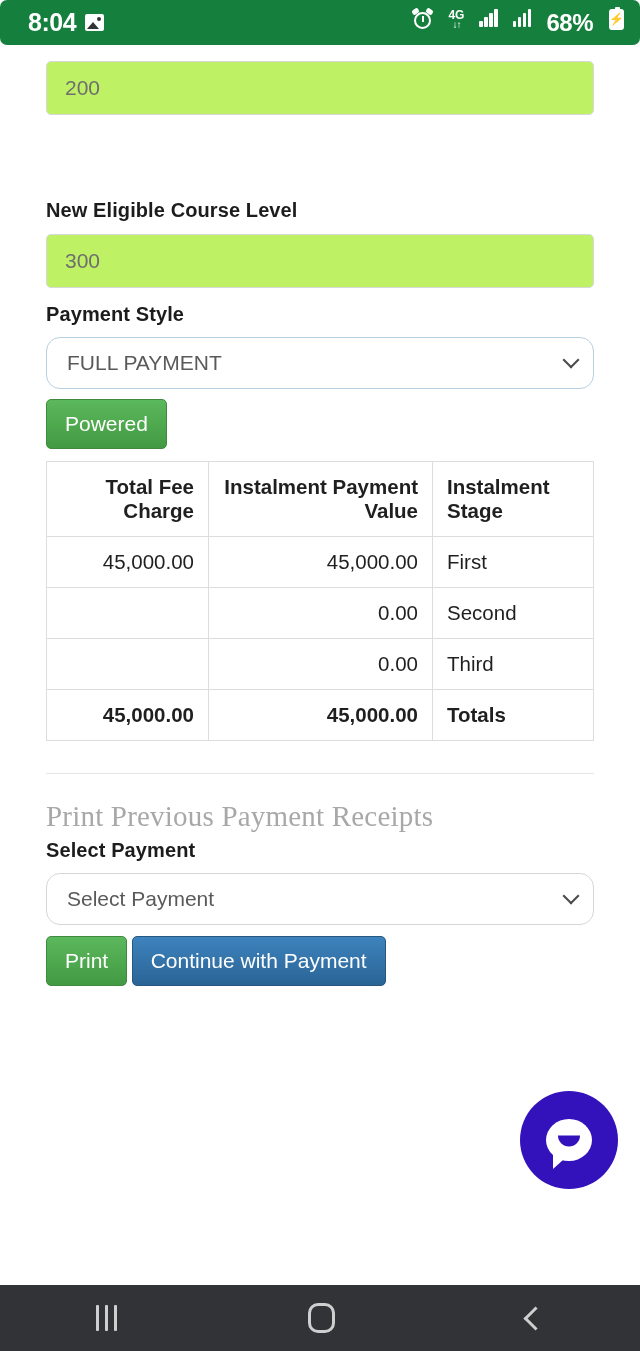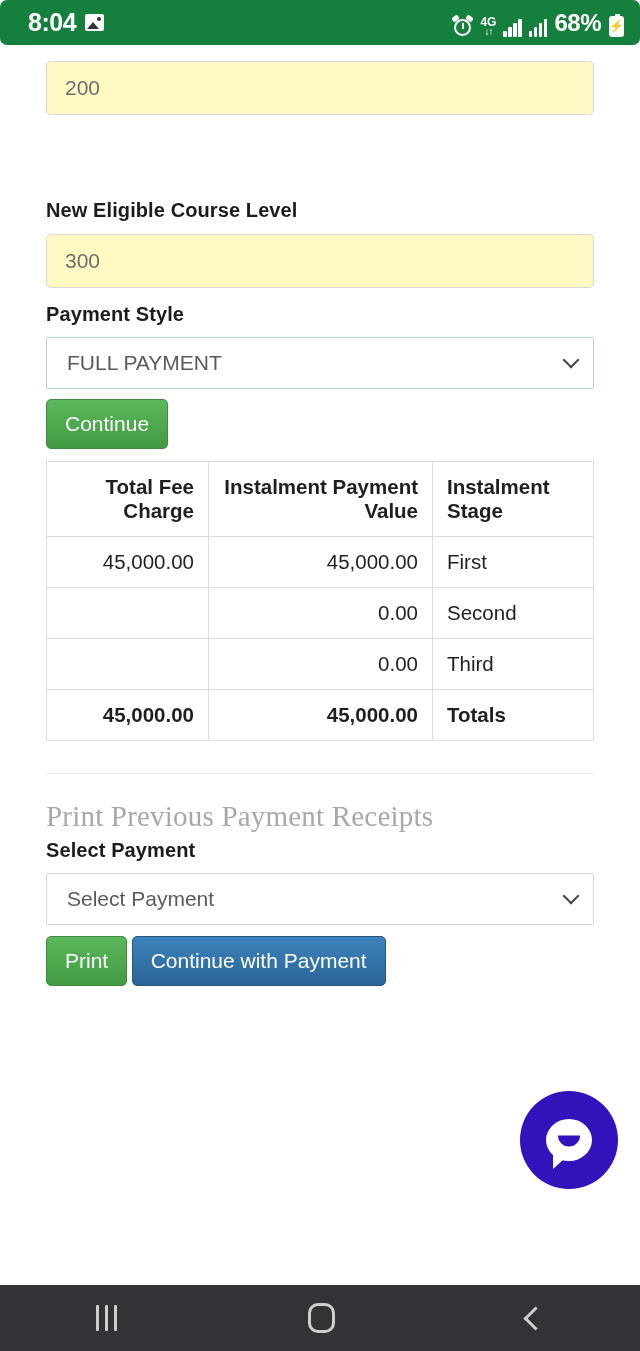--- a/index.html
+++ b/index.html
@@ -25,21 +25,21 @@
     padding: 0 16px;
     flex: 0 0 45px;
     border-radius: 7px;
   }
   .sb-time {
     font-size: 25px; font-weight: bold;
     letter-spacing: -0.5px;
     margin-left: 12px;
   }
   .sb-left { display: flex; align-items: center; gap: 9px; }
-  .sb-right { margin-left: auto; display: flex; align-items: flex-end; gap: 7px; }
+  .sb-right { margin-left: auto; display: flex; align-items: flex-start; gap: 15px; }
   .ico-image {
     width: 19px; height: 17px; background: #ffffff; border-radius: 2px;
     position: relative; overflow: hidden;
   }
   .ico-image::after {
     content: ""; position: absolute; left: 2px; bottom: 2px;
     width: 0; height: 0;
     border-left: 6px solid transparent; border-right: 6px solid transparent;
     border-bottom: 7px solid #313336;
   }
@@ -95,21 +95,21 @@
     padding: 0 46px;
     position: relative;
     overflow: hidden;
   }
 
   .ctrl {
     width: 100%;
     height: 54px;
     border: 1px solid #d8d8d8;
     border-radius: 5px;
-    background: #fef9c3;
+    background: #bef264;
     color: #6f6f6f;
     font-size: 21px;
     font-family: "Liberation Sans", sans-serif;
     padding: 16px 18px;
     display: flex; align-items: center;
   }
 
   .alert-warn {
     background: #fbf5dc;
     border-radius: 6px;
@@ -125,21 +125,21 @@
     font-size: 20px;
     font-weight: bold;
     color: #1c1c1c;
     letter-spacing: 0.1px;
   }
 
   .select-ctrl {
     width: 100%;
     height: 52px;
     border: 1px solid #b7d0e2;
-    border-radius: 2px;
+    border-radius: 14px;
     background: #ffffff;
     color: #5a5a5a;
     font-size: 21px;
     padding: 0 40px 0 20px;
     display: flex; align-items: center;
     position: relative;
   }
   .select-ctrl.plain { border-color: #d6d6d6; }
   .chev {
     position: absolute; right: 16px; top: 50%;
@@ -330,21 +330,21 @@
     <div style="height:15px"></div>
     <div class="field-label">Payment Style</div>
     <div style="height:11px"></div>
     <div class="select-ctrl">
       <span>FULL PAYMENT</span>
       <span class="chev"></span>
     </div>
 
     <div style="height:10px"></div>
     <div>
-      <span class="btn btn-green">Continue</span>
+      <span class="btn btn-green">Powered</span>
     </div>
 
     <div style="height:12px"></div>
 
     <table class="fee-table">
       <thead>
         <tr>
           <th class="col-1">Total Fee Charge</th>
           <th class="col-2">Instalment Payment Value</th>
           <th class="col-3">Instalment Stage</th>

